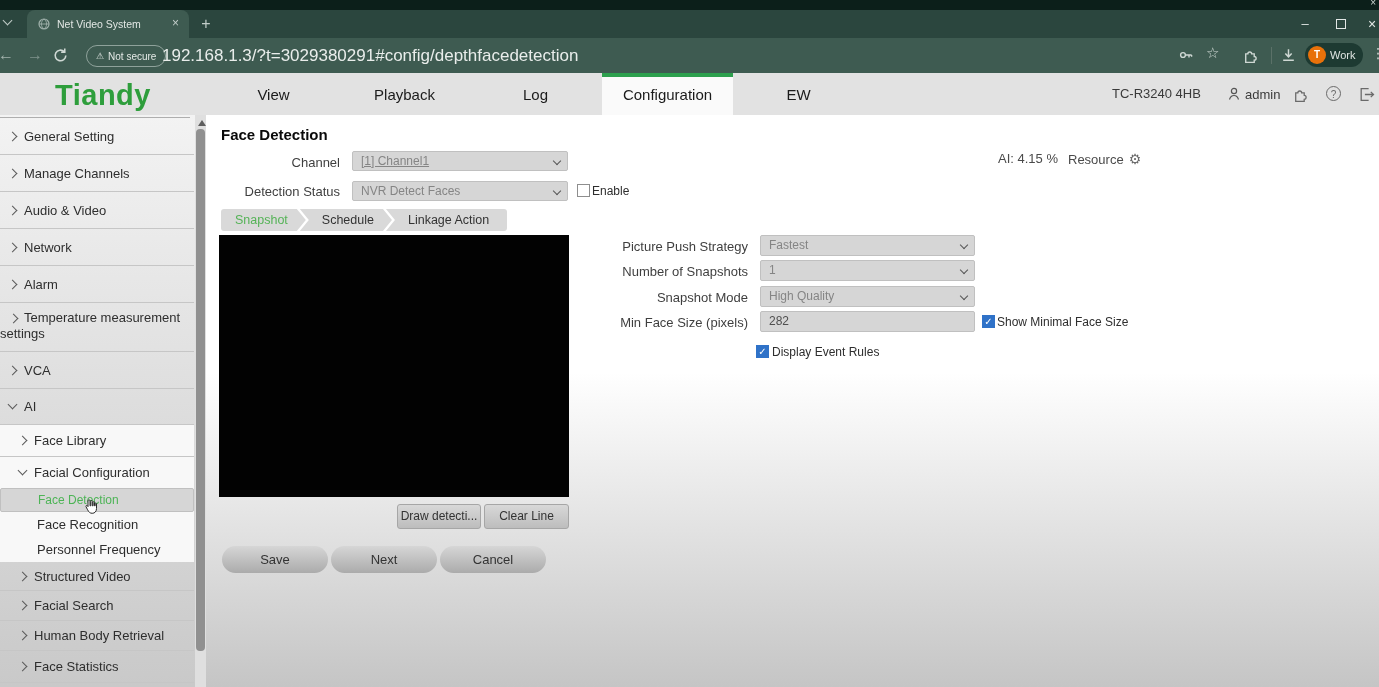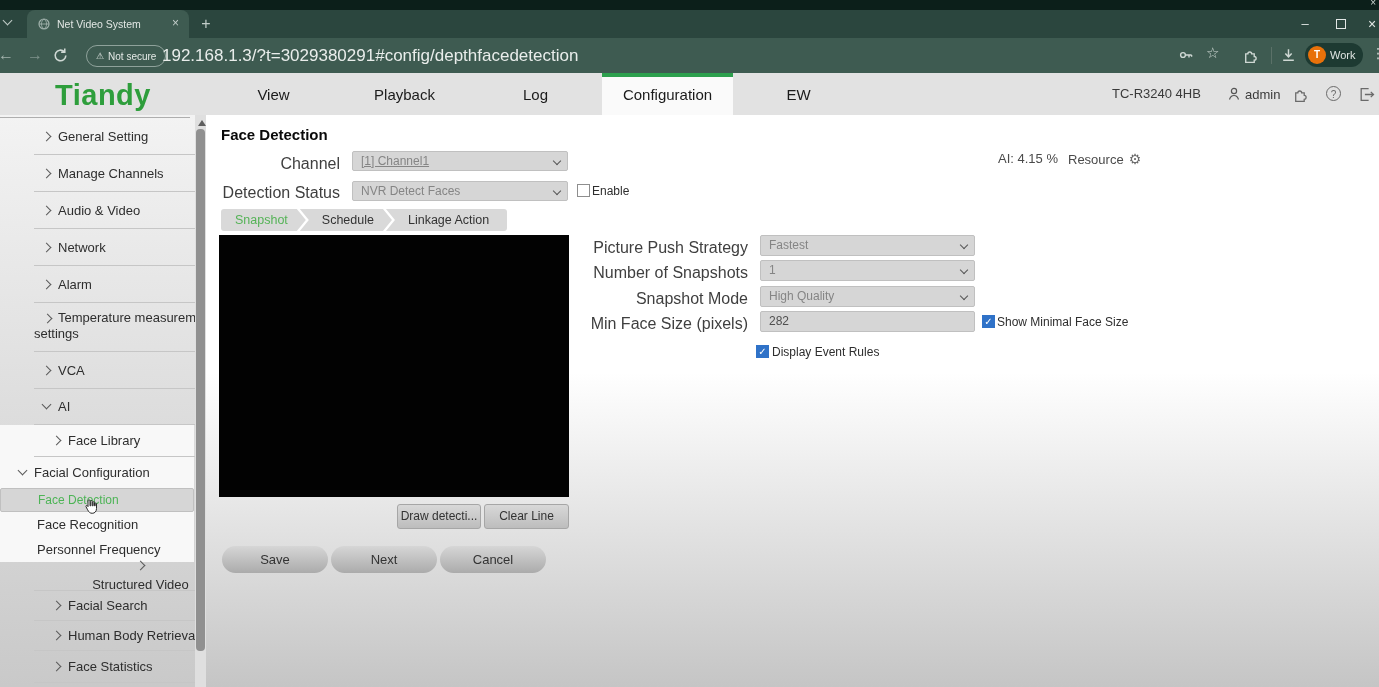--- a/index.html
+++ b/index.html
@@ -35,34 +35,34 @@
   #help-icon{position:absolute;left:1326px;top:13px;width:15px;height:15px;border:1.2px solid #6a6a6a;border-radius:50%;
     color:#6a6a6a;font-size:10px;line-height:15px;text-align:center;box-sizing:border-box;}
   
   #sidebar{position:absolute;left:0;top:115px;width:206px;height:572px;background:linear-gradient(#f3f3f3,#c9c9c9);}
   #logo-divider{position:absolute;left:0;top:117px;width:190px;height:1px;background:#aeaeae;}
   #ai-subpanel{position:absolute;left:0;top:310px;width:194px;height:137px;background:#f8f8f8;}
   .srow{position:absolute;left:0;width:194px;font-size:13px;color:#2e2e2e;box-sizing:border-box;
     display:flex;align-items:center;gap:8px;padding-left:9px;}
   .srow.l1{padding-left:19px;}
   .srow.l2{padding-left:37px;}
-  .srow.sep{border-bottom:1px solid #c6c6c6;margin-left:34px;}
+  .srow.sep{border-bottom:1px solid #c6c6c6;}
   .srow.sel{color:#4db456;}
   .ch{width:6px;height:6px;border-right:1.4px solid #5a5a5a;border-bottom:1.4px solid #5a5a5a;display:inline-block;flex:none;}
   .ch.r{transform:rotate(-45deg);}
   .ch.d{transform:rotate(45deg);margin-top:-4px;}
   #side-scroll-track{position:absolute;left:195px;top:115px;width:11px;height:572px;background:#dfdfdf;}
   #side-scroll-up{position:absolute;left:198px;top:120px;width:0;height:0;
     border-left:4px solid transparent;border-right:4px solid transparent;border-bottom:6px solid #5e5e5e;}
   #side-scroll-thumb{position:absolute;left:196px;top:129px;width:9px;height:522px;background:#909090;border-radius:4px;}
   
   #content{position:absolute;left:206px;top:115px;width:1173px;height:572px;
     background:linear-gradient(#ffffff 45%,#c5c5c5 100%);}
   #page-title{position:absolute;left:221px;top:126px;font-size:15px;font-weight:bold;color:#0a0a0a;}
-  .lbl{position:absolute;font-size:16px;color:#3f3f3f;}
+  .lbl{position:absolute;font-size:13px;color:#3f3f3f;}
   .rlbl{text-align:right;}
   .sel,.inp{position:absolute;background:#d6d6d6;border:1px solid #c0c0c0;border-radius:2px;
     font-size:12px;color:#858585;box-sizing:border-box;padding:0 8px;}
   .inp{color:#4f4f4f;}
   .sel .cv{position:absolute;right:7px;top:6px;width:5px;height:5px;
     border-right:1.5px solid #555;border-bottom:1.5px solid #555;transform:rotate(45deg);}
   .cb{position:absolute;width:13px;height:13px;box-sizing:border-box;}
   .cb.un{background:#fff;border:1px solid #8e8e8e;}
   .cb.ck{background:#2f72c8;border:1px solid #2f72c8;color:#fff;font-size:10px;line-height:12px;text-align:center;}
   .cblbl{position:absolute;font-size:12px;color:#2e2e2e;}
@@ -204,21 +204,21 @@
     </div>
   <div class="srow l2 sel" style="top:488px;height:24px;">
       <span>Face Detection</span>
     </div>
   <div class="srow l2" style="top:512px;height:24px;">
       <span>Face Recognition</span>
     </div>
   <div class="srow l2" style="top:536px;height:26px;">
       <span>Personnel Frequency</span>
     </div>
-  <div class="srow l1 sep" style="top:562px;height:29px;flex-direction:column;">
+  <div class="srow l1 sep" style="top:562px;height:29px;">
       <span class="ch r"></span>
       <span>Structured Video</span>
     </div>
   <div class="srow l1 sep" style="top:591px;height:30px;">
       <span class="ch r"></span>
       <span>Facial Search</span>
     </div>
   <div class="srow l1 sep" style="top:621px;height:30px;">
       <span class="ch r"></span>
       <span>Human Body Retrieval</span>

